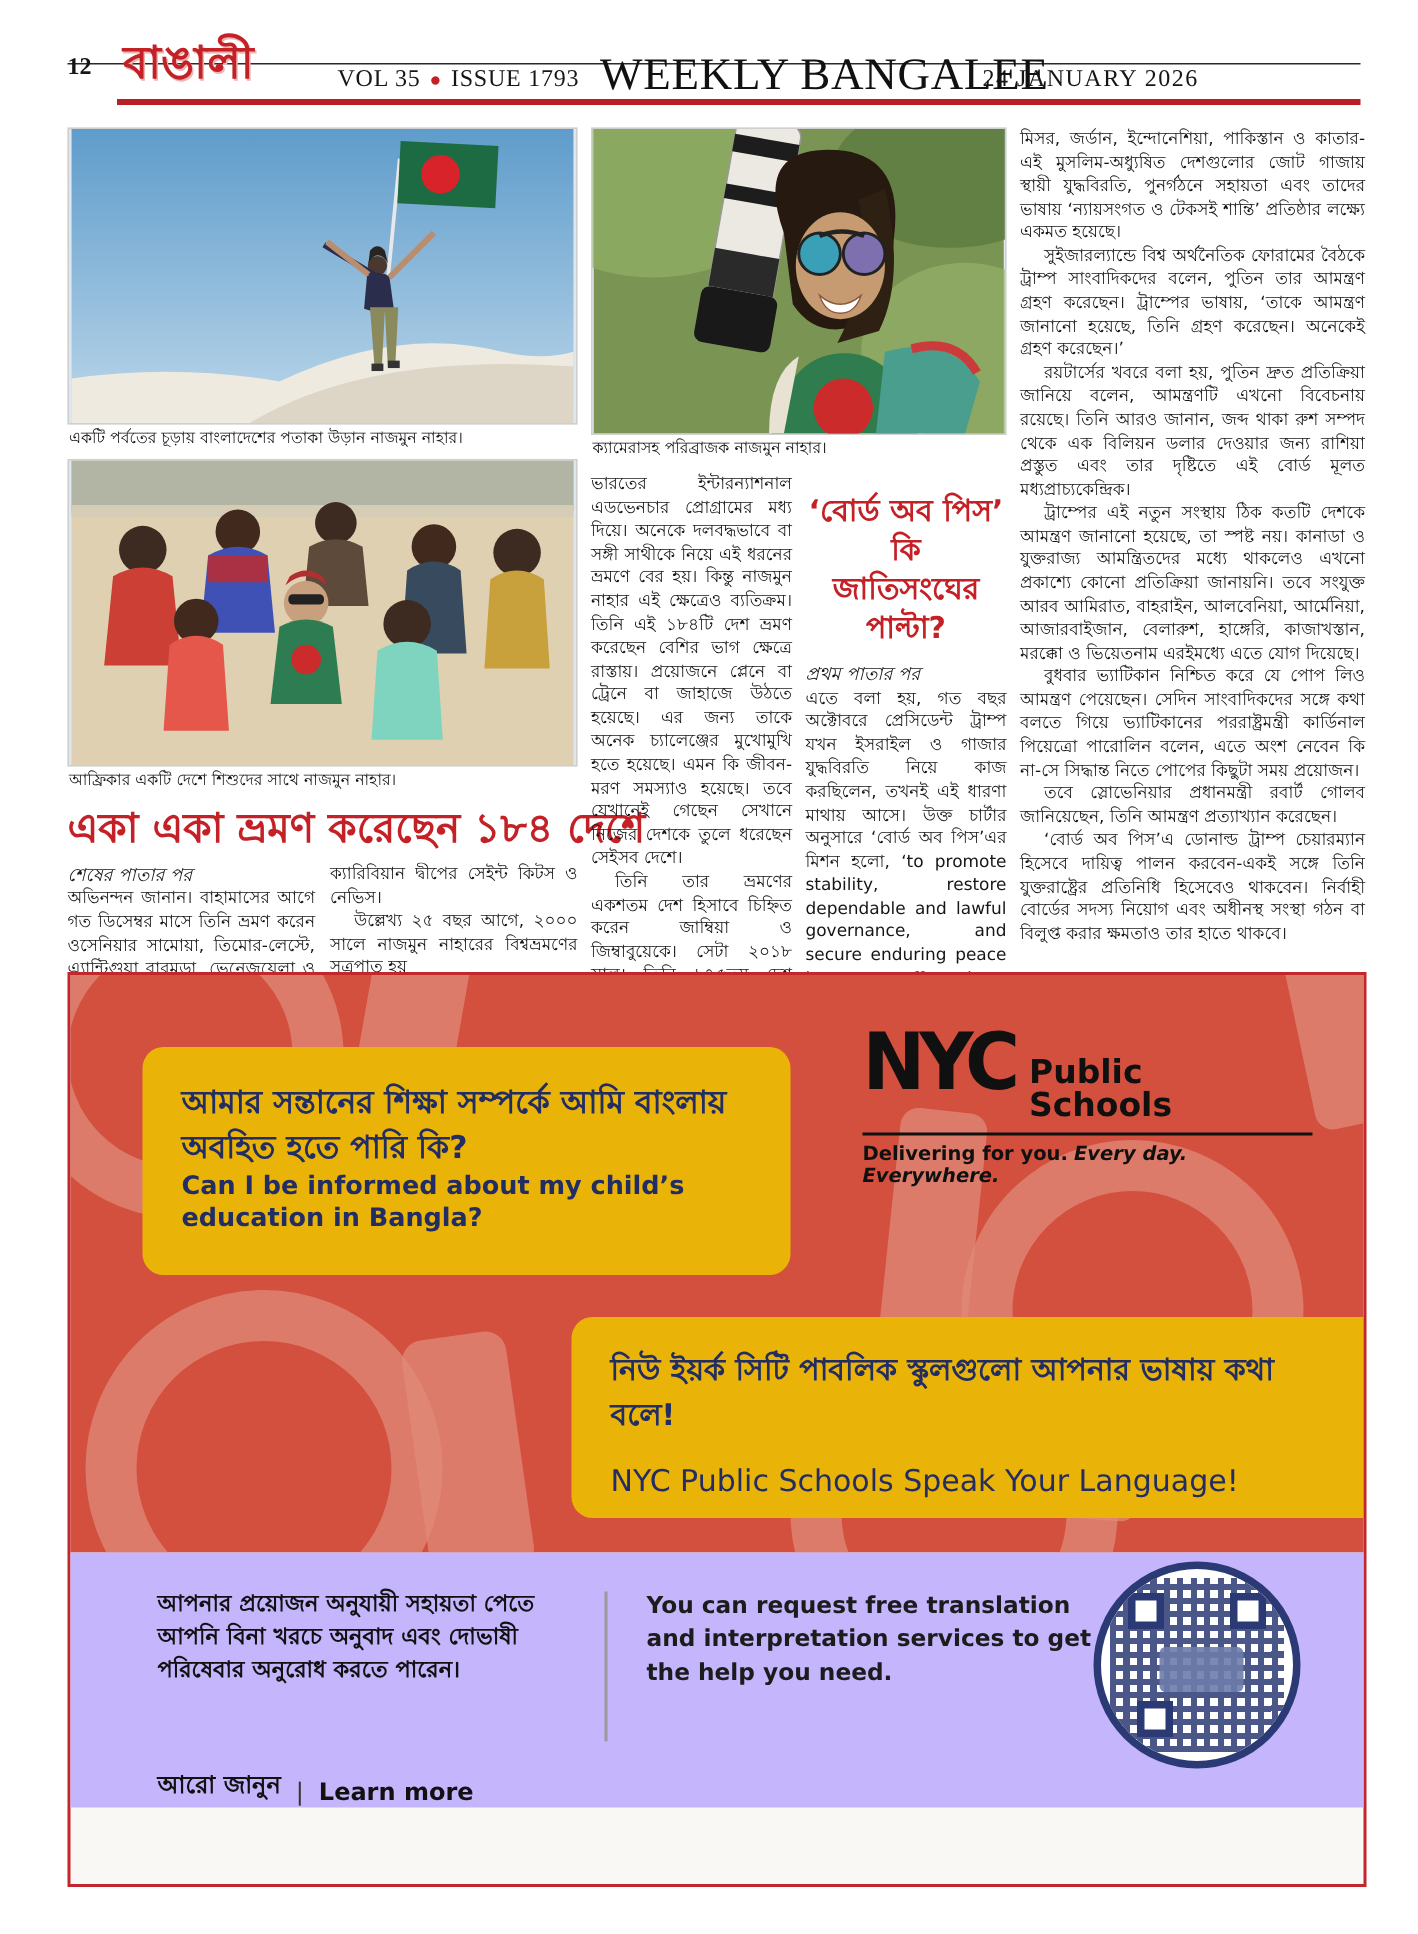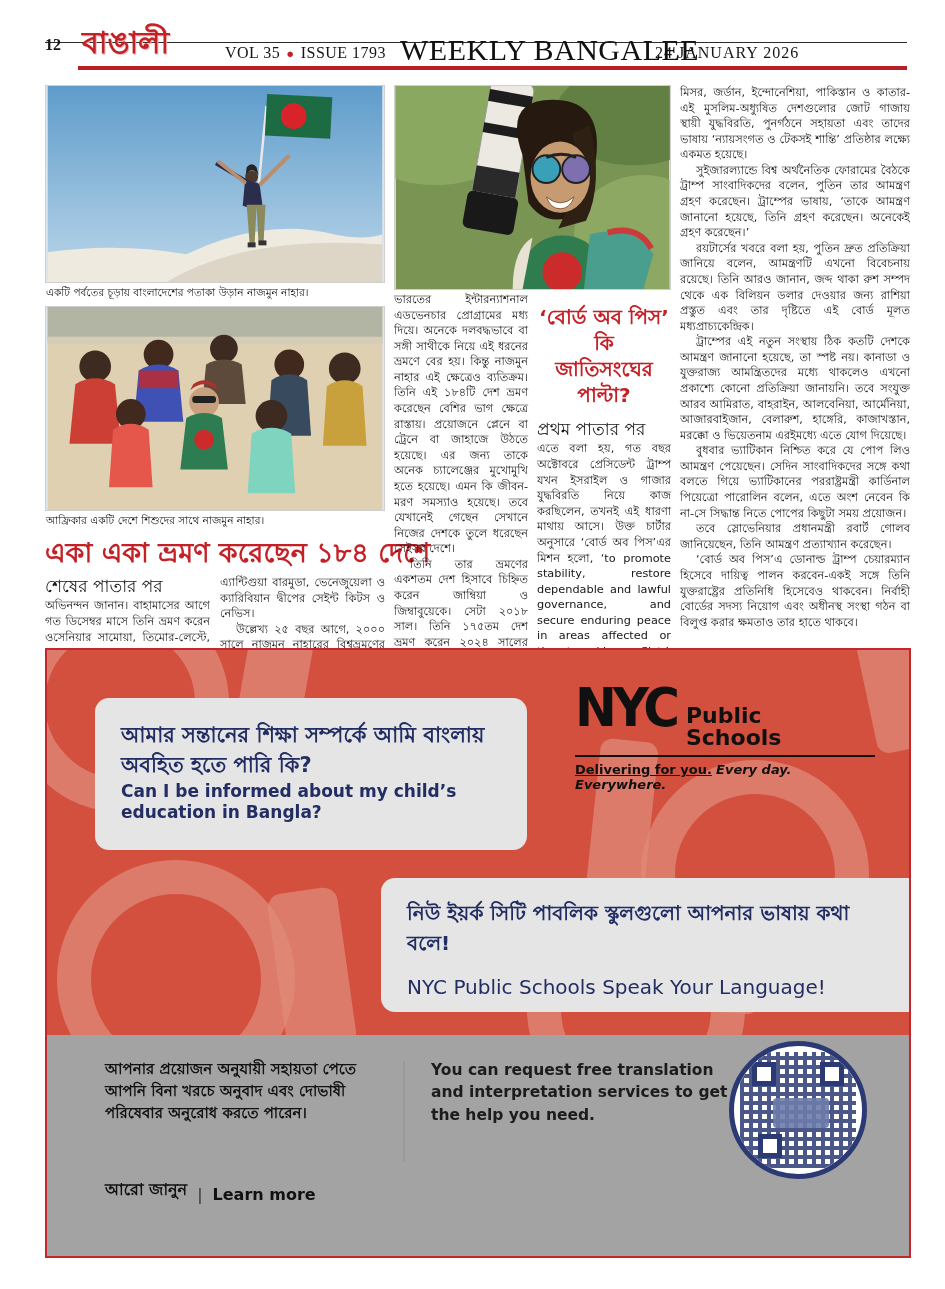--- a/index.html
+++ b/index.html
@@ -23,56 +23,56 @@
   .content{position:absolute;left:45px;top:85px;width:865px;display:flex;gap:9px;}
   .col-left{width:340px;}
   .col-mid{width:278px;}
   .col-right{width:238px;}
   .photo{width:100%;display:block;border:1px solid #cfcfcf;box-sizing:border-box;background:#dfe7ee;}
   .caption{font-size:10.5px;line-height:1.25;padding:3px 1px 7px;color:#111;}
   .headline-travel{color:#c42127;font-weight:bold;font-size:27px;line-height:1.1;
                    margin:4px 0 7px;white-space:nowrap;}
   .bodytext{font-size:11.3px;line-height:1.38;text-align:justify;}
   .twocol{column-count:2;column-gap:10px;height:82px;overflow:hidden;}
-  .lead-in{font-size:17px;margin:0 0 1px;}
+  .lead-in{font-style:italic;font-size:12px;margin:0 0 1px;}
   .bodytext p{margin:0;}
   .bodytext p.ind{text-indent:16px;}
   .midsplit{display:flex;gap:9px;margin-top:2px;}
   .midsub{width:134px;}
   .headline-peace{color:#c42127;font-weight:bold;font-size:20px;line-height:1.3;
                   text-align:center;margin:12px 0 10px;}
 
   
   svg{display:block;}
 
   
   .ad{position:absolute;left:45px;top:648px;width:866px;height:610px;
       border:2px solid #c1272d;box-sizing:border-box;background:#faf8f4;}
   .ad-red{position:relative;width:100%;height:385px;background:#d4503e;overflow:hidden;}
   .pat{position:absolute;background:#e0897a;opacity:.75;}
   .pat.ring{background:transparent;border:34px solid #e0897a;border-radius:50%;}
-  .whitebox{position:absolute;background:#e5e5e5;border-radius:14px;}
+  .whitebox{position:absolute;background:#eab308;border-radius:14px;}
   .box1{left:48px;top:48px;width:432px;height:152px;padding:22px 26px;box-sizing:border-box;}
   .q-bn{color:#222d63;font-weight:bold;font-size:21px;line-height:1.45;}
   .q-en{color:#222d63;font-weight:bold;font-size:17px;line-height:1.25;}
   .box2{right:0;top:228px;width:528px;height:134px;padding:20px 26px;box-sizing:border-box;
         border-radius:14px 0 0 14px;}
   .s-bn{color:#222d63;font-weight:bold;font-size:20px;line-height:1.5;}
   .s-en{color:#222d63;font-weight:normal;font-size:20px;margin-top:17px;}
   .nyclogo{position:absolute;right:34px;top:36px;width:300px;color:#101010;}
   .nycrow{display:flex;align-items:flex-start;}
   .nyc-word{font-weight:900;font-size:50px;line-height:.9;letter-spacing:-4px;
             font-family:"DejaVu Sans",sans-serif;transform:scaleY(1.05);}
   .nyc-ps{font-weight:900;font-size:22px;line-height:1.0;margin-left:10px;padding-top:3px;margin-top:16px;}
   .nyc-line{height:2px;background:#101010;margin:6px 0 5px;}
   .nyc-tag{font-size:13px;}
-  .nyc-tag b{font-weight:900;text-decoration:underline;}
+  .nyc-tag b{font-weight:900;}
   .nyc-tag i{font-style:italic;font-weight:bold;}
 
-  .ad-white{position:relative;width:100%;height:221px;background:#a3a3a3;}
+  .ad-white{position:relative;width:100%;height:170px;background:#c4b5fd;}
   .req-row{position:absolute;left:58px;top:24px;display:flex;align-items:flex-start;}
   .req-bn{width:272px;font-weight:bold;font-size:15px;line-height:1.45;color:#111;}
   .req-div{width:2px;height:100px;background:#9a9a9a;margin:2px 26px 0;}
   .req-en{width:300px;font-size:15.5px;line-height:1.45;color:#1c1c1c;font-weight:bold;}
   .qr{position:absolute;right:42px;top:6px;width:138px;height:138px;border-radius:50%;
       border:5px solid #2b3a74;box-sizing:border-box;overflow:hidden;background:#fff;}
   .qr-noise{position:absolute;inset:6px;
       background:
         repeating-linear-gradient(0deg,#2b3a74 0 4px,transparent 4px 9px),
         repeating-linear-gradient(90deg,#2b3a74 0 4px,transparent 4px 9px);
@@ -205,20 +205,21 @@
         <circle cx="152" cy="84" r="14" fill="none" stroke="#222" stroke-width="2"></circle>
         <circle cx="182" cy="84" r="14" fill="none" stroke="#222" stroke-width="2"></circle>
       </g>
       <path d="M152,112 q14,12 28,0 q-4,12 -14,12 q-10,0 -14,-12 Z" fill="#fff" stroke="#8d5a3c"></path>
       <path d="M120,205 q10,-52 46,-54 q40,-2 52,54 Z" fill="#2f7d4e"></path>
       <circle cx="168" cy="188" r="20" fill="#cc2b2b"></circle>
       <path d="M196,150 q44,-12 64,20 l-10,35 h-60 Z" fill="#4a9e8e"></path>
       <path d="M214,148 q30,-8 44,16" stroke="#cc3b3b" stroke-width="6" fill="none"></path>
       <path d="M118,205 q0,-40 20,-52 l-10,52 Z" fill="#e8e2d2"></path>
     </svg>
+    <div class="caption">ক্যামেরাসহ পরিব্রাজক নাজমুন নাহার।</div>
 
     <div class="midsplit">
       <div class="midsub bodytext">
         <p>ভারতের ইন্টারন্যাশনাল এডভেনচার প্রোগ্রামের মধ্য দিয়ে। অনেকে দলবদ্ধভাবে বা সঙ্গী সাথীকে নিয়ে এই ধরনের ভ্রমণে বের হয়। কিন্তু নাজমুন নাহার এই ক্ষেত্রেও ব্যতিক্রম। তিনি এই ১৮৪টি দেশ ভ্রমণ করেছেন বেশির ভাগ ক্ষেত্রে রাস্তায়। প্রয়োজনে প্লেনে বা ট্রেনে বা জাহাজে উঠতে হয়েছে। এর জন্য তাকে অনেক চ্যালেঞ্জের মুখোমুখি হতে হয়েছে। এমন কি জীবন-মরণ সমস্যাও হয়েছে। তবে যেখানেই গেছেন সেখানে নিজের দেশকে তুলে ধরেছেন সেইসব দেশে।</p>
         <p class="ind">তিনি তার ভ্রমণের একশতম দেশ হিসাবে চিহ্নিত করেন জাম্বিয়া ও জিম্বাবুয়েকে। সেটা ২০১৮ সাল। তিনি ১৭৫তম দেশ ভ্রমণ করেন ২০২৪ সালের সেপ্টেম্বরে। আর এখন পর্যন্ত শেষ দেশ বাহামাস পৌঁছেন গত বছর ডিসেম্বরে।</p>
         <p class="ind">বাংলাদেশের লক্ষ্মীপুরে জন্ম নেয়া নাজমুন নাহার উচ্চশিক্ষা গ্রহণ করেন সুইডেন ও সাউথ কোরিয়ায়। তার পাঠ্য বিষয় ছিল হিউম্যান রাইটস ও এশিয়া স্টাডিজ। তিনি একজন মোটিভেশনাল স্পিকার, গবেষক এবং গুডউইল এ্যাম্বাস্যাডর।</p>
         <p class="ind">নাজমুন নাহার জানান, যেসব দেশ এখনো ভ্রমণ করেননি সেসব দেশে গিয়ে তিনি পৃথিবীর শতভাগ দেশ ভ্রমণের লক্ষ্য পূর্ণ করবেন।</p>
       </div>
       <div class="midsub bodytext">
         <div class="headline-peace">

